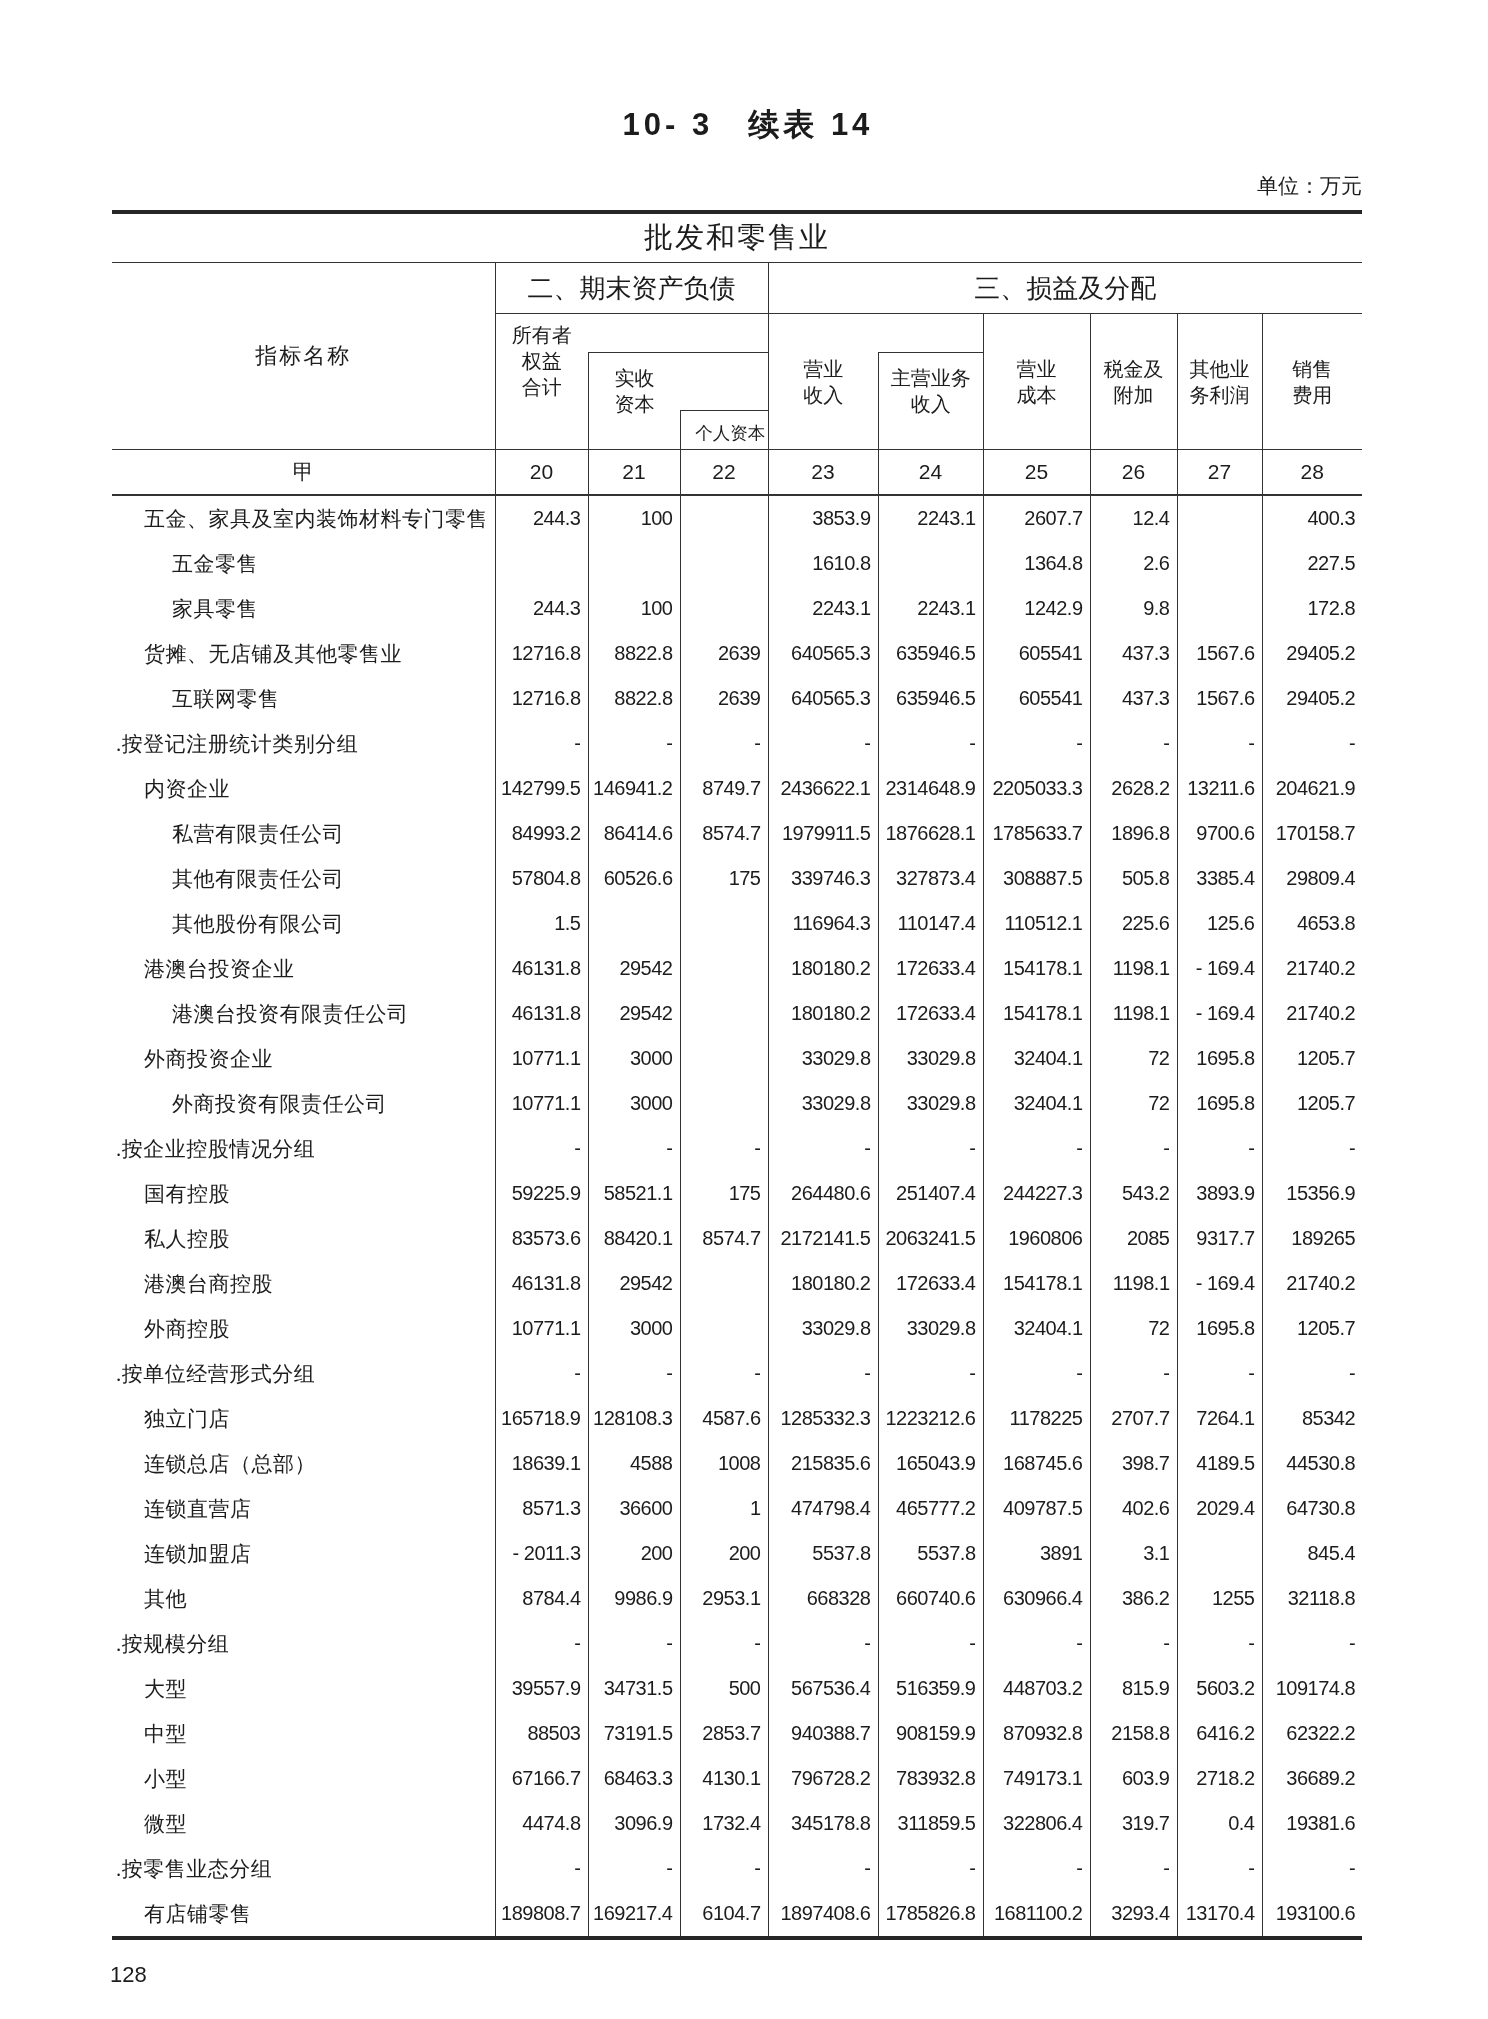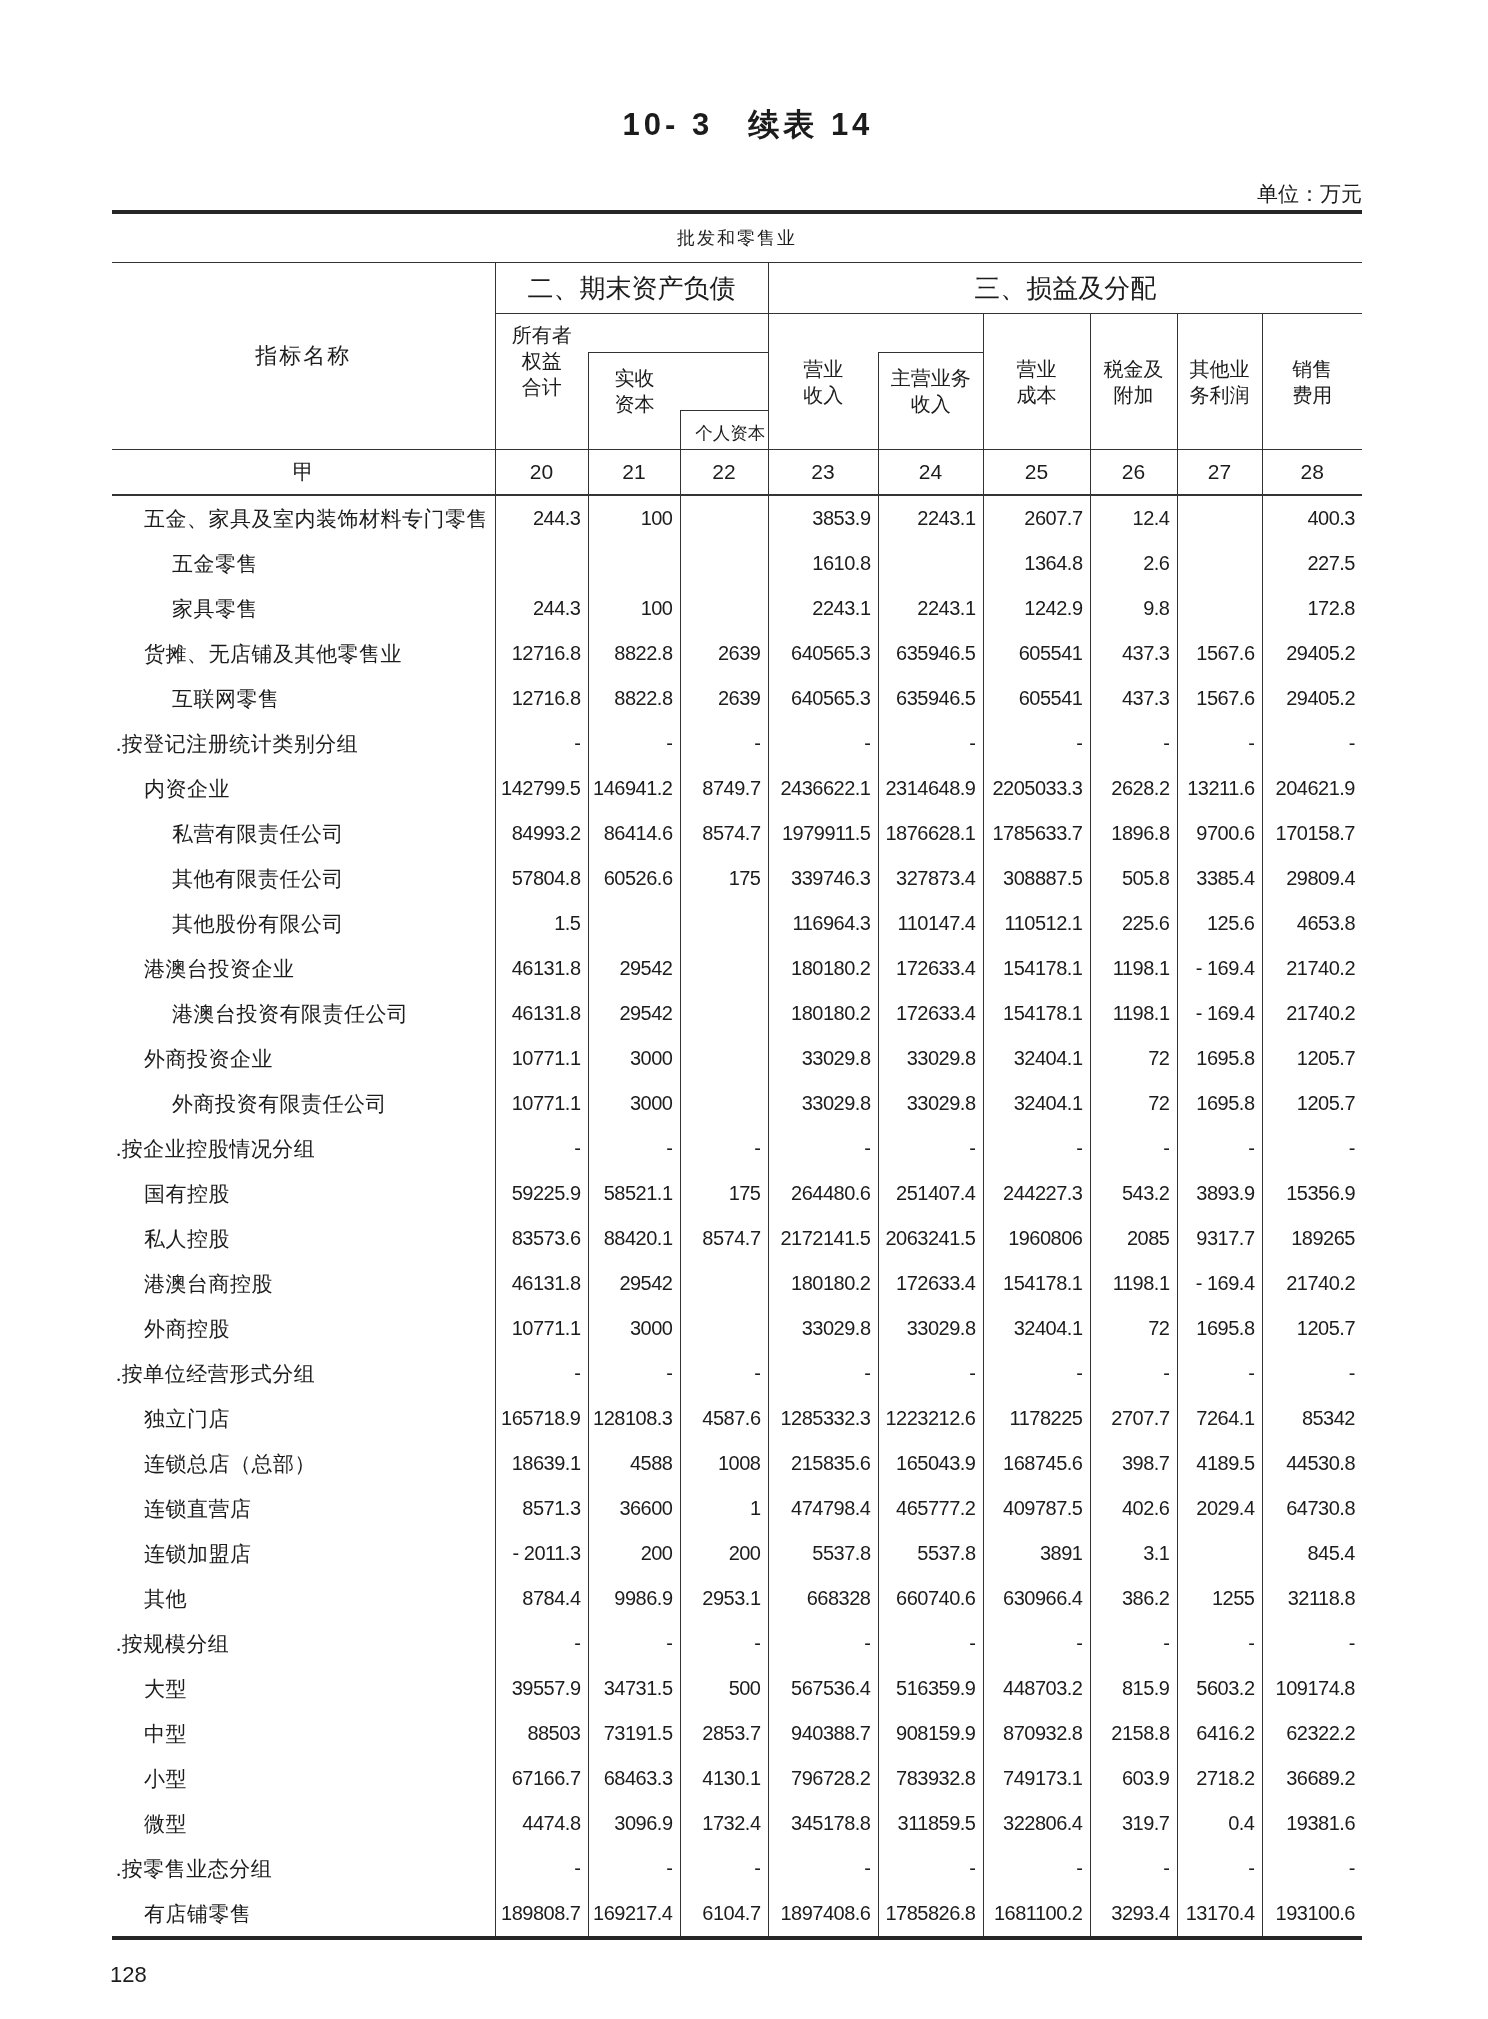--- a/index.html
+++ b/index.html
@@ -11,34 +11,34 @@
     color:#1c1c1c;
     overflow:hidden;
   }
   .title{
     position:absolute;top:104px;left:123px;width:1250px;
     text-align:center;font-size:31px;font-weight:bold;
     letter-spacing:4px;
     font-family:"Liberation Sans", sans-serif;
   }
   .unit{
-    position:absolute;top:180px;left:112px;width:1250px;
+    position:absolute;top:172px;left:112px;width:1250px;
     text-align:right;font-size:21px;
   }
   table.stat{
     position:absolute;top:210px;left:112px;
     width:1250px;
     border-collapse:collapse;table-layout:fixed;
     border-top:4px solid #262626;
     border-bottom:4px solid #262626;
   }
   table.stat th, table.stat td{padding:0;font-weight:normal;}
   
   tr.industry-row th{
-    height:48px;font-size:18px;text-align:center;
+    height:48px;font-size:29px;text-align:center;
     border-bottom:1.5px solid #333;letter-spacing:2px;
   }
   
   tr.group-row th{height:50px;font-size:26px;text-align:center;border-bottom:1.5px solid #333;}
   tr.group-row th.stub-head{border-bottom:none;font-size:22px;letter-spacing:2px;}
   th.grp-a{border-left:1.5px solid #333;}
   th.grp-b{border-left:1.5px solid #333;}
   
   tr.subhead-row th{
     height:135px;position:relative;vertical-align:top;

